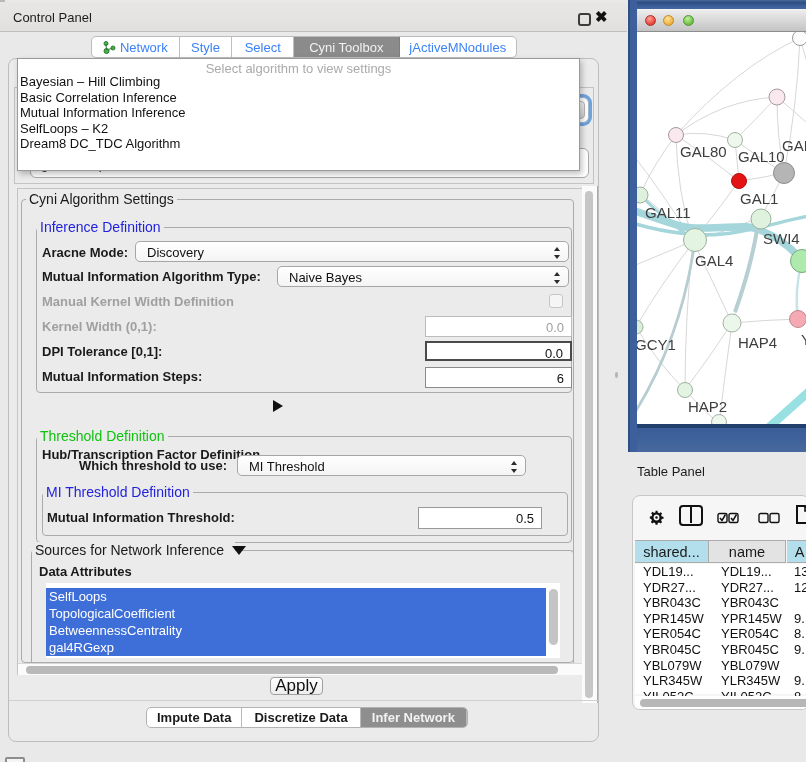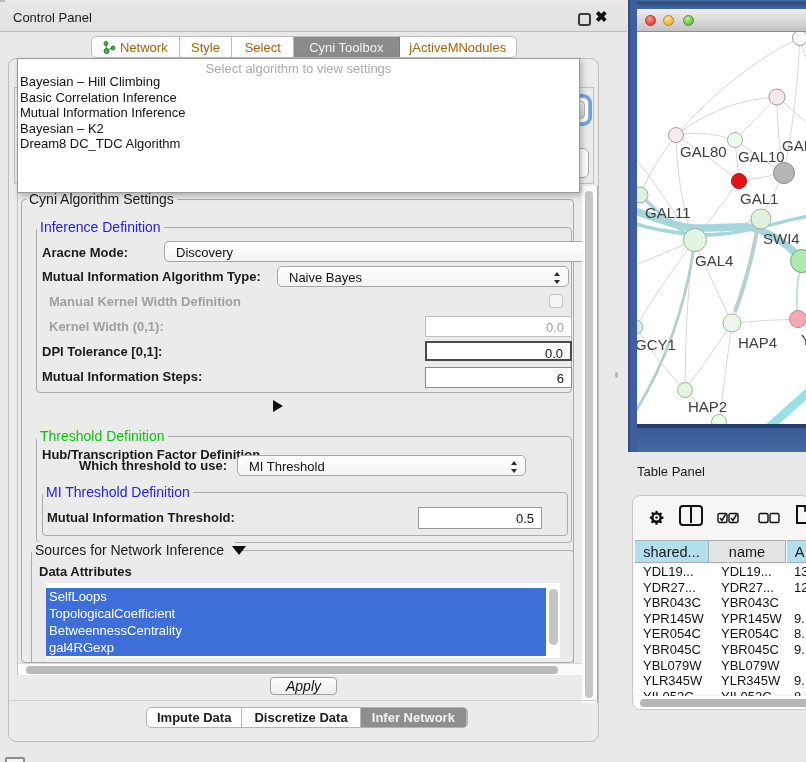--- a/index.html
+++ b/index.html
@@ -5,21 +5,21 @@
 html,body{width:806px;height:762px;overflow:hidden;}
 body{font-family:"Liberation Sans",sans-serif;background:#e9e9e9;position:relative;}
 .abs{position:absolute;}
 
 #cp-title{left:0;top:2px;width:627px;height:30px;background:linear-gradient(#e9e7e6,#e2e0df);border-bottom:1px solid #c0bebd;}
 #cp-title .t{position:absolute;left:13px;top:8px;font-size:13px;color:#1c1c1c;}
 #ic-float{left:578px;top:13px;width:13px;height:13px;border:2px solid #3c3c3c;border-radius:3px;}
 #ic-close{left:595px;top:8px;font-size:15px;font-weight:900;color:#111;}
 
 #tabbar{left:91px;top:36px;width:426px;height:22px;background:#fff;border:1px solid #bcbcbc;border-radius:5px;display:flex;overflow:hidden;}
-#tabbar .seg{height:100%;display:flex;align-items:center;justify-content:center;font-size:13px;font-weight:400;color:#a16207;border-right:1px solid #bfbfbf;}
+#tabbar .seg{height:100%;display:flex;align-items:center;justify-content:center;font-size:13px;font-weight:400;color:#3b82f6;border-right:1px solid #bfbfbf;}
 #tabbar .seg:last-child{border-right:none;}
 #tabbar .sel{background:#8b8b8b;color:#f2f2f2;border-right-color:#7e7e7e;}
 
 #outer{left:8px;top:58px;width:591px;height:684px;border:1px solid #bdbdbd;border-radius:8px;background:#ebebeb;}
 
 #algsel{left:14px;top:87px;width:580px;height:97px;border:1px solid #c3c3c3;background:#ebebeb;}
 #combo1{left:30px;top:97px;width:559px;height:26px;background:#fff;border:1px solid #9fb6cd;border-radius:6px;box-shadow:0 0 0 3px #6fa3dc;}
 #combo1 .btn{position:absolute;right:3px;top:3px;width:16px;height:18px;border-radius:4px;background:linear-gradient(#f4f4f4,#cfcfcf);border:1px solid #b5b5b5;}
 #box2{left:30px;top:148px;width:559px;height:30px;background:#fff;border:1px solid #a9a9a9;border-radius:6px;font-size:13px;color:#222;}
 #box2 span{position:absolute;left:10px;top:8px;white-space:nowrap;}
@@ -29,48 +29,48 @@
 .blue{color:#2222dd !important;}
 .green{color:#0ec20e !important;}
 #g1{left:21px;top:199px;width:553px;height:464px;}
 #g1>.ttl{left:4px;}
 #g5>.ttl{left:0;}
 #g2{left:36px;top:227px;width:536px;height:166px;}
 #g3{left:36px;top:436px;width:536px;height:107px;}
 #g4{left:42px;top:492px;width:526px;height:44px;}
 #g5{left:31px;top:550px;width:543px;height:113px;border-bottom:none;border-bottom-left-radius:0;border-bottom-right-radius:0;}
 .lb{font-size:13px;font-weight:700;color:#1a1a1a;white-space:nowrap;line-height:14px;}
-.dis{color:#a0a0a0 !important;margin-left:7px;}
+.dis{color:#a0a0a0 !important;}
 
 .cmb{background:linear-gradient(#ffffff,#f4f4f4);border:1px solid #a6a6a6;border-radius:5px;font-size:13px;color:#111;}
 .cmb .tx{position:absolute;left:11px;top:3px;}
 .cmb .ar{position:absolute;right:8px;top:4.5px;width:6px;height:12px;}
 .cmb .ar i{position:absolute;left:0;width:0;height:0;border-left:3px solid transparent;border-right:3px solid transparent;}
 .cmb .ar .up{top:0;border-bottom:4.5px solid #2a2a2a;}
 .cmb .ar .dn{bottom:0;border-top:4.5px solid #2a2a2a;}
 
 .fld{background:#fff;font-size:13px;color:#111;text-align:right;}
 .fld span{position:absolute;right:7px;top:3px;}
 
-#drop{left:17px;top:58px;width:563px;height:135px;background:#fff;border:1px solid #9a9a9a;box-shadow:2px 3px 6px rgba(0,0,0,.25);font-size:13px;color:#111;}
+#drop{left:17px;top:58px;width:563px;height:113px;background:#fff;border:1px solid #9a9a9a;box-shadow:2px 3px 6px rgba(0,0,0,.25);font-size:13px;color:#111;}
 #drop .hd{text-align:center;color:#aaa;padding-top:2px;height:15px;}
 #drop .it{height:15.6px;padding-left:2px;line-height:15.6px;white-space:nowrap;}
 
 #spane{left:17px;top:188px;width:581px;height:487px;border:1px solid #c4c4c4;}
 
 #hsb{left:18px;top:663px;width:564px;height:12px;background:#fbfbfb;border-top:1px solid #d8d8d8;}
 #hsb i{position:absolute;left:8px;top:2px;width:532px;height:8px;border-radius:4px;background:#b9b9b9;}
 #vsb{left:582px;top:186px;width:16px;height:517px;background:#fbfbfb;border-right:1px solid #a9a9a9;}
 #vsb i{position:absolute;left:3px;top:5px;width:7.5px;height:507px;border-radius:4px;background:#c6c6c6;}
 
 #list{left:46px;top:583px;width:514px;height:75px;background:#fff;}
 #list .row{position:absolute;left:0;width:500px;height:17px;background:#3e6ed8;color:#fff;font-size:13px;line-height:17px;padding-left:3px;white-space:nowrap;}
 #lvsb{position:absolute;left:503px;top:6px;width:8.5px;height:56px;border-radius:5px;background:#c4c4c4;}
 
-#apply{left:270px;top:677px;width:67px;height:18px;background:linear-gradient(#ffffff,#ededed);border:1px solid #a0a0a0;border-radius:4px;text-align:center;font-size:14px;font-weight:400;color:#111;line-height:16px;font-style:italic;}
+#apply{left:270px;top:677px;width:53px;height:18px;background:linear-gradient(#ffffff,#ededed);border:1px solid #a0a0a0;border-radius:4px;text-align:center;font-size:17px;font-weight:400;color:#111;line-height:16px;}
 #sep700{left:9px;top:700px;width:589px;height:1px;background:#d0d0d0;}
 #btabs{left:146px;top:707px;width:322px;height:21px;background:#fff;border:1px solid #b3b3b3;border-radius:5px;display:flex;overflow:hidden;}
 #btabs .seg{height:100%;display:flex;align-items:center;justify-content:center;font-size:13px;font-weight:700;color:#1a1a1a;border-right:1px solid #b9b9b9;}
 #btabs .sel{background:#8e8e8e;color:#f2f2f2;}
 #minibtn{left:5px;top:757px;width:20px;height:10px;border:2px solid #8d8d8d;border-radius:2px;background:#f4f4f4;}
 #splitdot{left:615px;top:372px;width:3px;height:6px;border-radius:50%;background:#b5b5b5;}
 
 #nf-top{left:628px;top:0px;width:178px;height:9px;background:linear-gradient(#4a6a9f 0%,#2c4c80 30%,#3d5f9b 70%,#44679f 100%);}
 #nf-left{left:628px;top:0px;width:9px;height:452px;background:linear-gradient(90deg,#2e4f84 0,#2e4f84 2px,#3d5f9b 2px);}
 #nf-bot{left:637px;top:424px;width:169px;height:28px;background:linear-gradient(#3a5c98,#47699f);border-top:4px solid #22406e;}
@@ -127,21 +127,21 @@
 </div>
 
 <div class="abs grp" id="g1">
     <span class="ttl">Cyni Algorithm Settings</span>
   </div>
 <div class="abs grp" id="g2">
     <span class="ttl blue">Inference Definition</span>
   </div>
 
 <span class="abs lb" style="left:42px;top:246px;">Aracne Mode:</span>
-<div class="abs cmb" style="left:135px;top:241px;width:434px;height:21px;margin-left:29px;">
+<div class="abs cmb" style="left:135px;top:241px;width:434px;height:21px;">
     <span class="tx">Discovery</span>
     <span class="ar">
       <i class="up"></i>
       <i class="dn"></i>
     </span>
   </div>
 <span class="abs lb" style="left:42px;top:270px;">Mutual Information Algorithm Type:</span>
 <div class="abs cmb" style="left:277px;top:266px;width:292px;height:21px;">
     <span class="tx">Naive Bayes</span>
     <span class="ar">
@@ -213,21 +213,21 @@
   <div class="seg sel" style="width:107px;">Infer Network</div>
 </div>
 <div class="abs" id="minibtn"></div>
 <div class="abs" id="splitdot"></div>
 
 <div class="abs" id="drop">
   <div class="hd">Select algorithm to view settings</div>
   <div class="it">Bayesian – Hill Climbing</div>
   <div class="it">Basic Correlation Inference</div>
   <div class="it">Mutual Information Inference</div>
-  <div class="it">Bayesian – K2</div>
+  <div class="it">SelfLoops – K2</div>
   <div class="it">Dream8 DC_TDC Algorithm</div>
 </div>
 
 <div class="abs" id="nf-top"></div>
 <div class="abs" id="nf-left"></div>
 <div class="abs" id="nf-title">
     <div class="light" id="lr"></div>
     <div class="light" id="ly"></div>
     <div class="light" id="lg"></div>
   </div>

